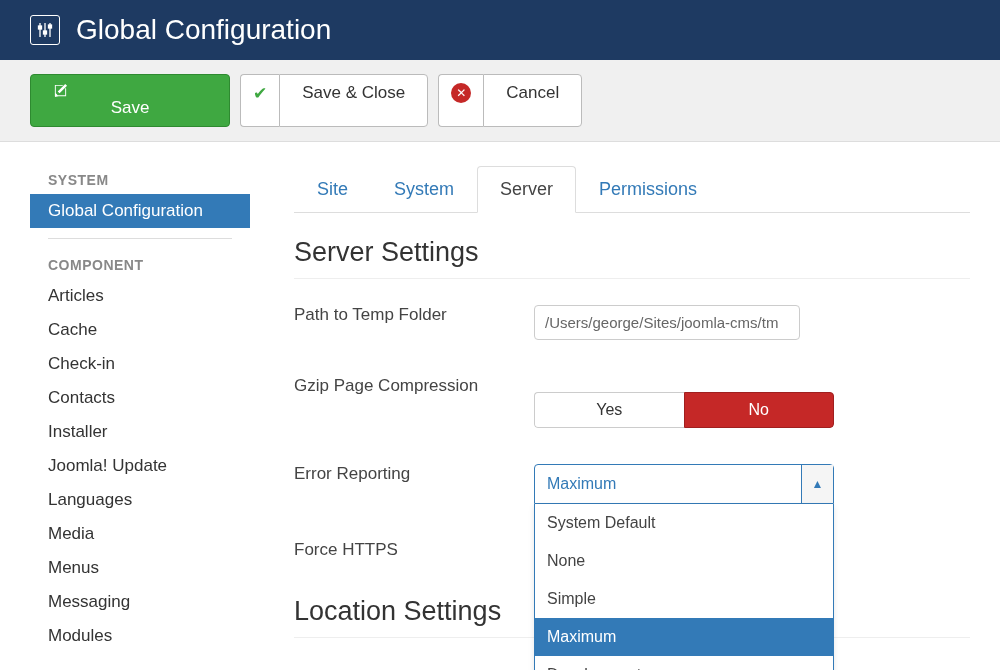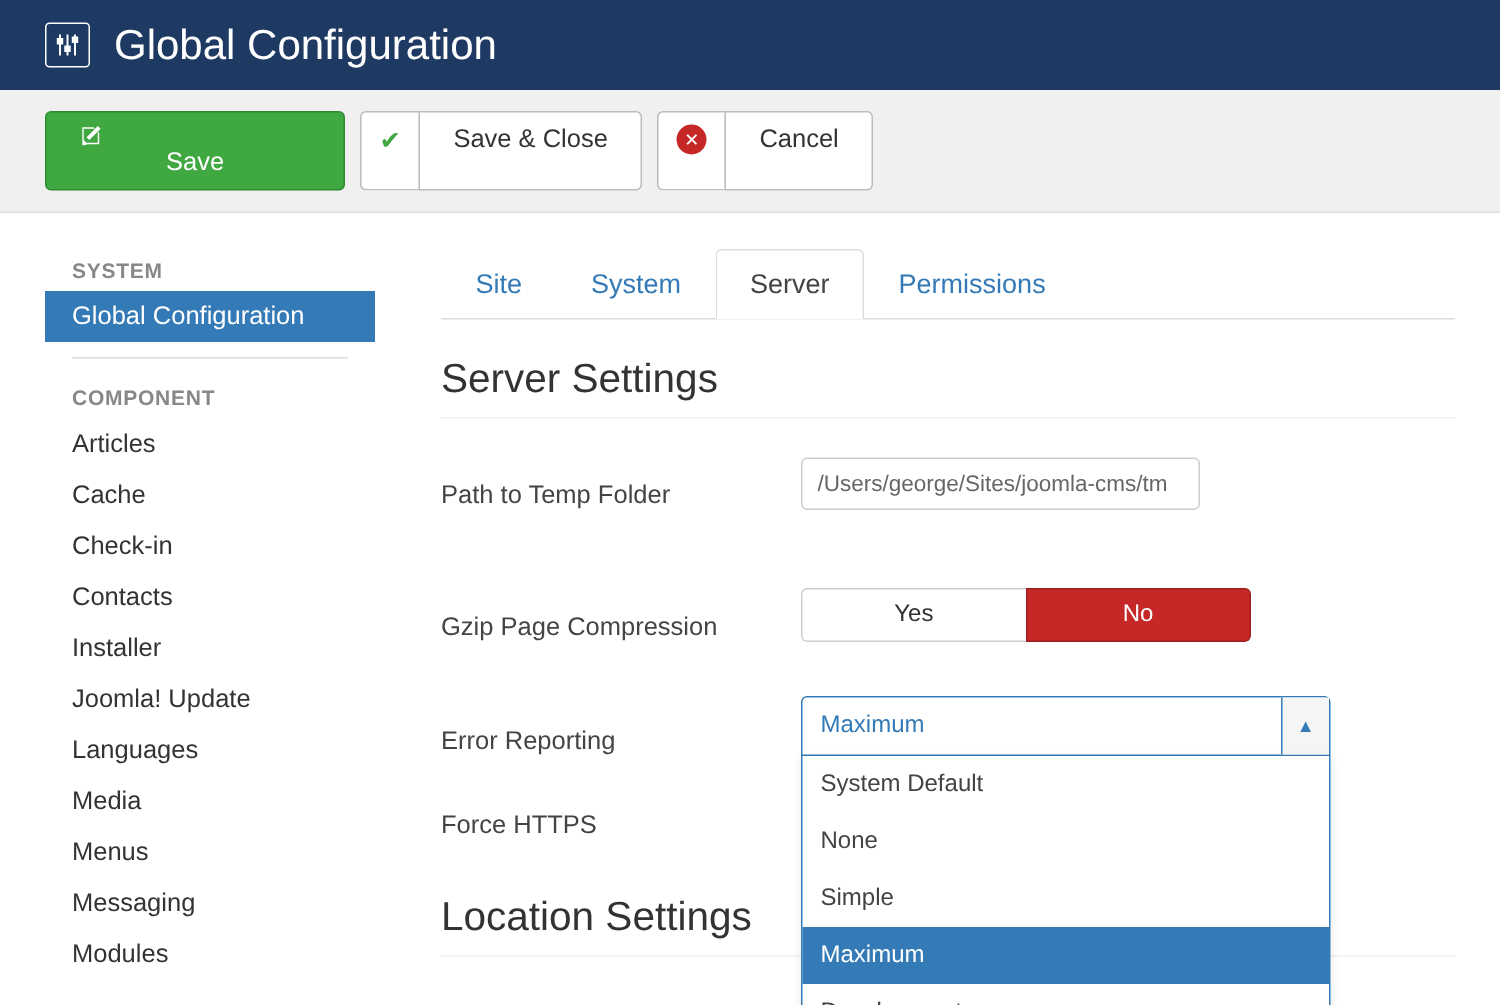--- a/index.html
+++ b/index.html
@@ -33,33 +33,33 @@
 .sidebar-divider { border: none; border-top: 1px solid #ddd; margin: 10px 18px 12px 18px; }
 
 
 .tabs { display: flex; border-bottom: 1px solid #ddd; margin-bottom: 24px; }
 .tab { padding: 12px 22px; color: #337ab7; font-size: 18px; cursor: pointer; border: 1px solid transparent; border-bottom: none; margin-bottom: -1px; }
 .tab.active { color: #444; border: 1px solid #ddd; border-bottom: 1px solid #fff; border-radius: 4px 4px 0 0; background: #fff; }
 
 
 .section-title { font-size: 27px; font-weight: 300; color: #333; margin: 18px 0 8px 0; border-bottom: 1px solid #eee; padding-bottom: 10px; }
 
-.form-row { display: flex; align-items: flex-end; padding: 18px 0; }
+.form-row { display: flex; align-items: flex-start; padding: 18px 0; }
 .form-label { width: 240px; color: #444; font-size: 17px; }
 .form-control { flex: 0 0 300px; }
 .text-input { width: 266px; padding: 8px 10px; border: 1px solid #ccc; border-radius: 4px; font-size: 15px; color: #666; }
 
 .toggle { display: inline-flex; width: 300px; border-radius: 4px; overflow: hidden; }
 .toggle-btn { flex: 1; text-align: center; padding: 8px 0; border: 1px solid #ccc; font-size: 16px; cursor: pointer; background: #fff; margin-top: 16px; }
 .toggle-btn:first-child { border-right: none; border-radius: 4px 0 0 4px; }
 .toggle-btn:last-child { border-radius: 0 4px 4px 0; }
 .toggle-btn.active-no { background: #c52827; color: #fff; border-color: #a01f1f; }
 
 
-.dropdown { position: relative; width: 353px; }
+.dropdown { position: relative; width: 300px; }
 .dropdown-toggle { width: 100%; display: flex; align-items: center; justify-content: space-between; border: 1px solid #337ab7; border-radius: 4px 4px 0 0; background: #fff; cursor: pointer; }
 .dropdown-toggle .dd-text { padding: 10px 12px; color: #337ab7; font-size: 16px; }
 .dropdown-toggle .dd-caret { width: 32px; align-self: stretch; border-left: 1px solid #337ab7; background: #f5f5f5; display: flex; align-items: center; justify-content: center; color: #337ab7; font-size: 12px; }
 .dropdown-menu { position: absolute; left: 0; top: 100%; width: 100%; border: 1px solid #337ab7; border-top: none; background: #fff; z-index: 10; box-shadow: 0 2px 6px rgba(0,0,0,0.1); }
 .dropdown-item { padding: 10px 12px; font-size: 16px; color: #444; cursor: pointer; }
 .dropdown-item.selected { background: #337ab7; color: #fff; }
 </style>
 </head>
 <body>
 

